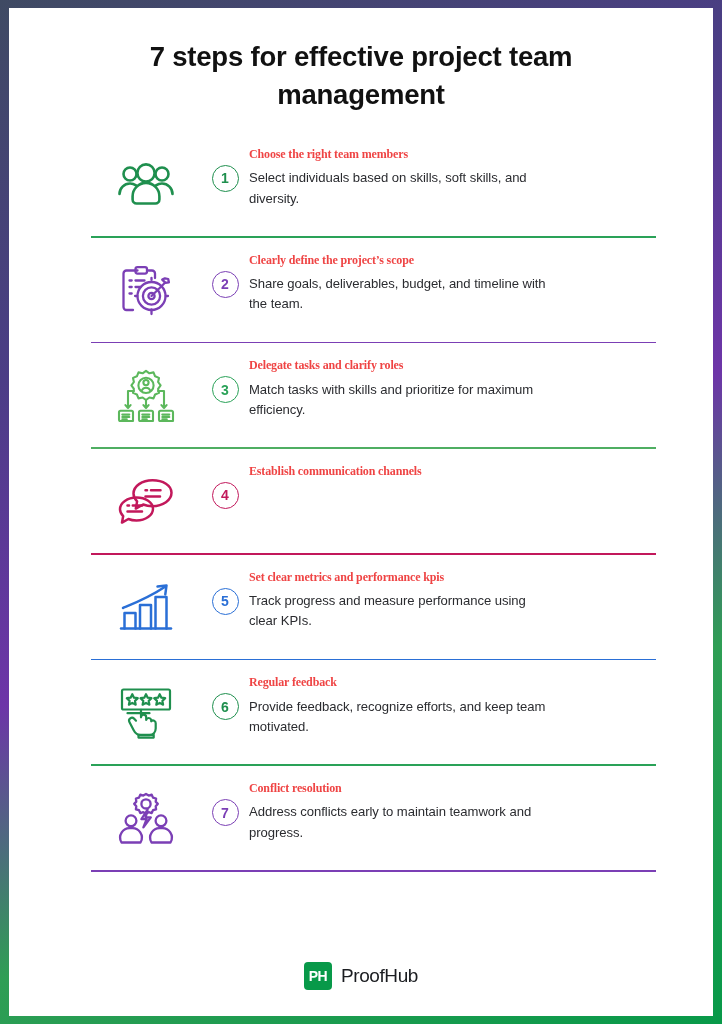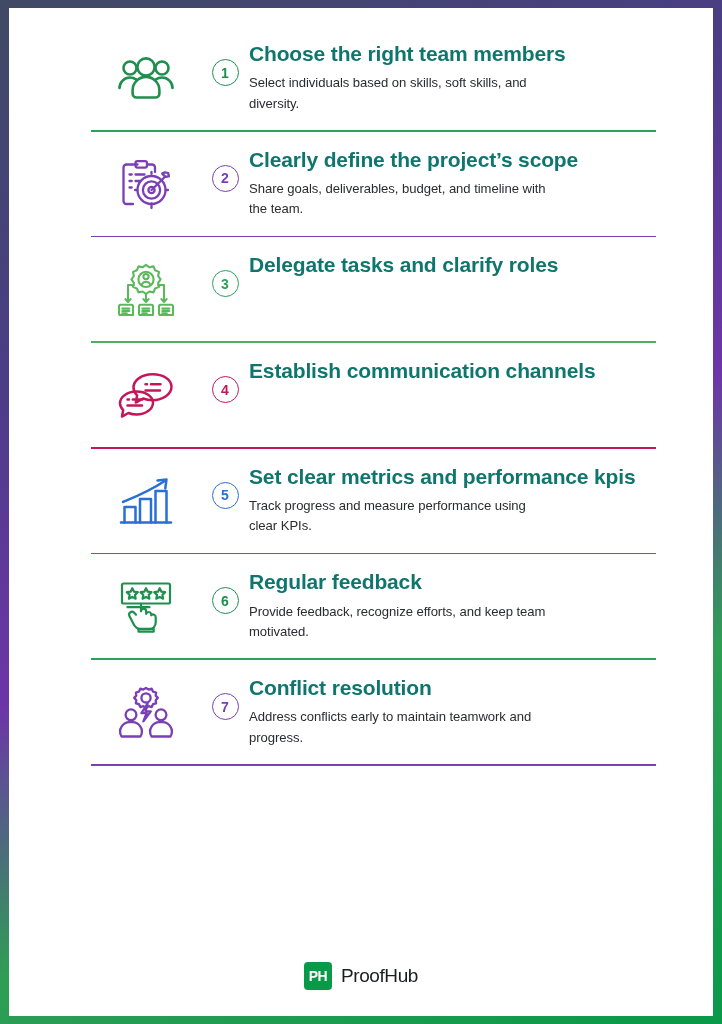--- a/index.html
+++ b/index.html
@@ -87,25 +87,26 @@
     font-weight: bold;
     line-height: 1;
   }
 
   .text-cell {
     flex: 1 1 auto;
     padding-top: 9px;
     padding-right: 4px;
   }
   .step-title {
-    font-size: 21px;
+    font-size: 12px;
     font-weight: bold;
-    color: #0f766e;
+    color: #ef4444;
     letter-spacing: -0.15px;
     line-height: 1.2;
+    font-family: Liberation Serif, serif;
   }
   .step-desc {
     margin-top: 7px;
     font-size: 13.1px;
     line-height: 1.56;
     color: #2b2c30;
     letter-spacing: -0.05px;
     max-width: 300px;
   }
 
@@ -146,20 +147,23 @@
     color: #1b1d21;
     letter-spacing: -0.4px;
   }
 </style>
 </head>
 <body>
 
 <div id="poster">
   <div id="sheet">
 
+    <div class="title-wrap">
+      <h1 class="title">7 steps for effective project team management</h1>
+    </div>
 
     <div class="steps">
 
       <div class="step">
         <div class="icon-cell">
           <span>
             <svg width="62" height="48" viewBox="0 0 62 48" fill="none" stroke="#1f8f4e" stroke-width="2.6" stroke-linecap="round" stroke-linejoin="round">
               <circle cx="15" cy="13" r="6.5"></circle>
               <path d="M4.5 33 A10.5 10.5 0 0 1 15 22.5 A10.5 10.5 0 0 1 21 24.3"></path>
               <circle cx="47" cy="13" r="6.5"></circle>
@@ -226,20 +230,21 @@
               <path d="M43.5 41.8 h11 a1.5 1.5 0 0 1 1.5 1.5 V52 H43.5 a1.5 1.5 0 0 1-1.5-1.5 V43.3 a1.5 1.5 0 0 1 1.5-1.5 z"></path>
               <path d="M45.3 45.6 h7 M45.3 48 h7 M45.3 50.3 h4.5"></path>
             </svg>
           </span>
         </div>
         <div class="num-cell">
           <div class="num-circle" style="color:#2aa258">3</div>
         </div>
         <div class="text-cell">
           <div class="step-title">Delegate tasks and clarify roles</div>
+          <div class="step-desc">Match tasks with skills and prioritize for maximum efficiency.</div>
         </div>
       </div>
       <div class="divider" style="background:#4fae62"></div>
 
       <div class="step">
         <div class="icon-cell">
           <span>
             <svg width="60" height="50" viewBox="0 0 60 50" fill="none" stroke="#c2185b" stroke-width="2.5" stroke-linecap="round" stroke-linejoin="round">
               <path d="M36.5 3.2 C26 3.2 17.5 9.2 17.5 16.6 c0 2.9 1.3 5.6 3.6 7.8 l-1.3 7.2 l7.3 -4.1 c2.7 1.1 5.9 1.7 9.4 1.7 c10.5 0 19 -6 19 -13.4 S47 3.2 36.5 3.2 z"></path>
               <path d="M29.5 13.2 h1.5 M35 13.2 h9.5 M29.5 19.6 h14.5"></path>

